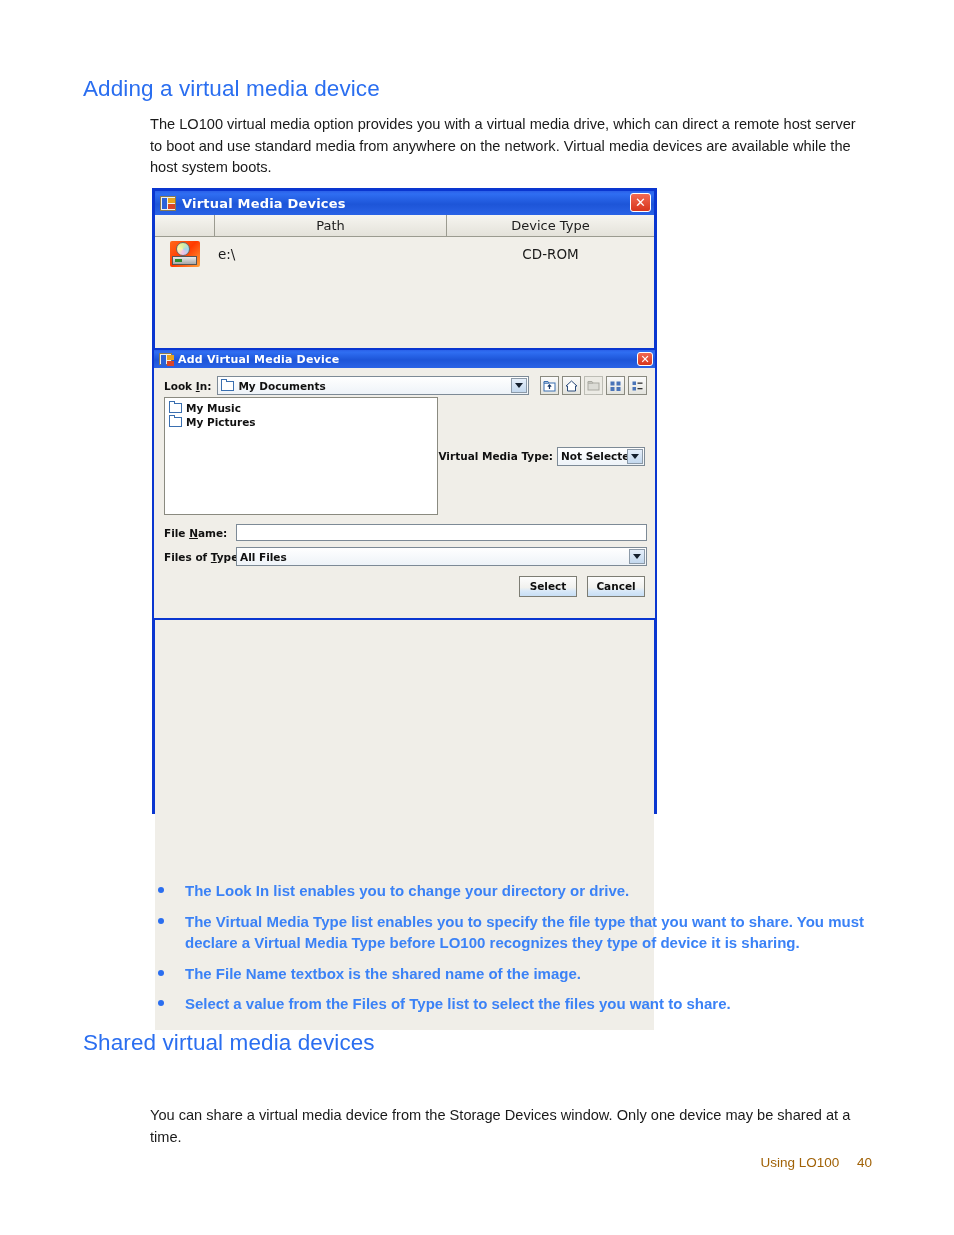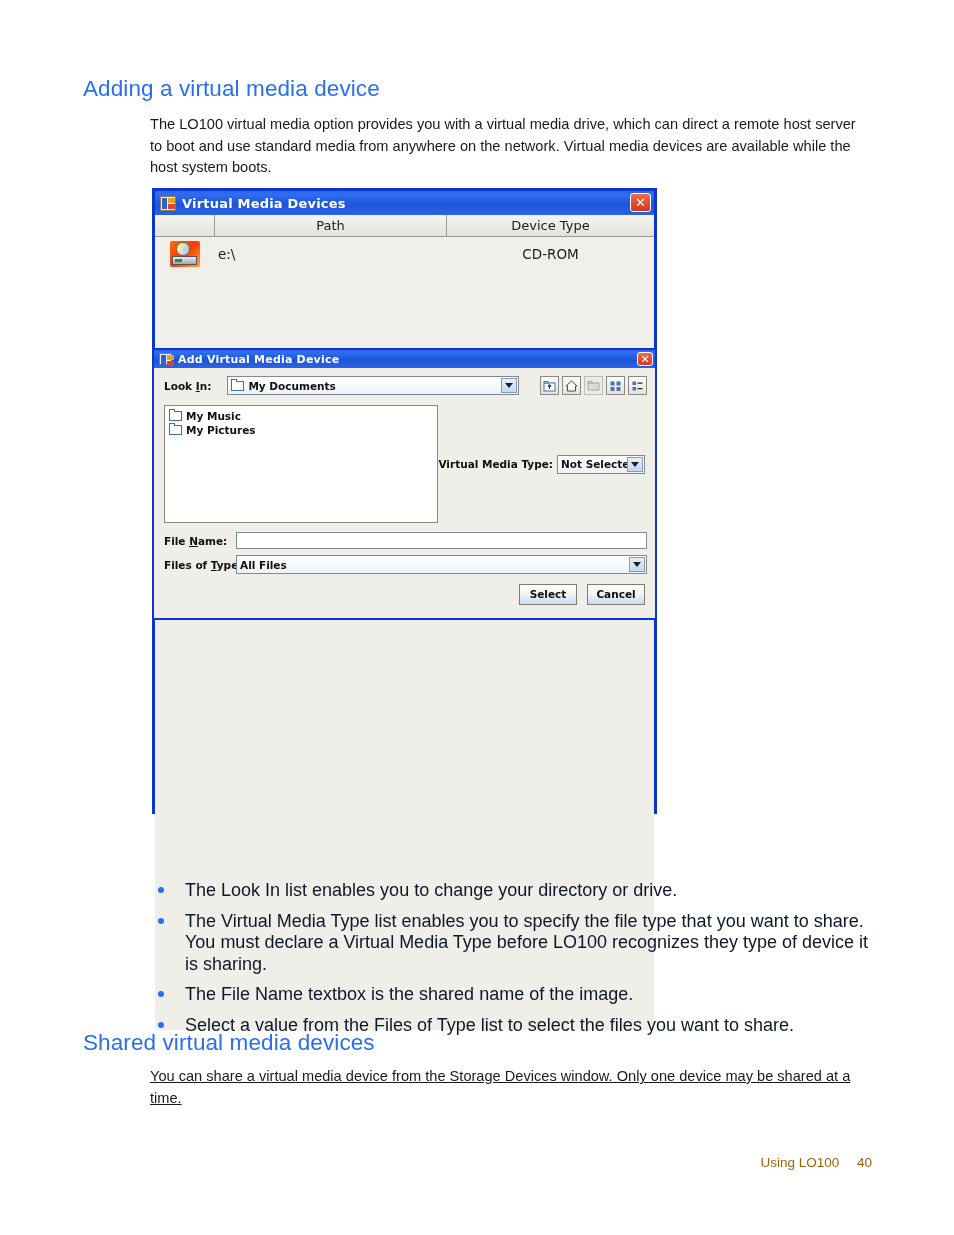--- a/index.html
+++ b/index.html
@@ -37,30 +37,31 @@
   .body-text {
     position: absolute;
     left: 150px;
     width: 720px;
     font-size: 14.6px;
     line-height: 21.5px;
     color: #1a1a1a;
   }
   #intro-para { top: 114px; }
   #add-para  { top: 829px; }
-  #shared-para { top: 1066px; text-decoration: underline; }
+  #shared-para { top: 1105px; }
 
   .bullets {
     position: absolute;
     left: 150px;
     width: 730px;
     top: 880px;
-    font-size: 18px;
+    font-size: 15px;
     line-height: 21.5px;
-    color: #0f172a;
+    color: #3b82f6;
+    font-weight: bold;
   }
   .bullet-row {
     position: relative;
     padding-left: 35px;
     margin-bottom: 9px;
   }
   .bullet-dot {
     position: absolute;
     left: 8px;
     top: 7px;
@@ -281,22 +282,22 @@
     padding: 8px 8px 6px 10px;
     box-sizing: border-box;
     background: #f0eee8;
     height: calc(100% - 18px);
     position: relative;
   }
 
   .lookin-row {
     display: flex;
     align-items: center;
-    gap: 16px;
-    margin-bottom: 10px;
+    gap: 6px;
+    margin-bottom: 2px;
   }
   .lbl {
     font-size: 10.5px;
     font-weight: 700;
     color: #101010;
     white-space: nowrap;
   }
   .combo {
     background: linear-gradient(to bottom,#ffffff,#eef3f8);
     border: 1px solid #7d8a96;

